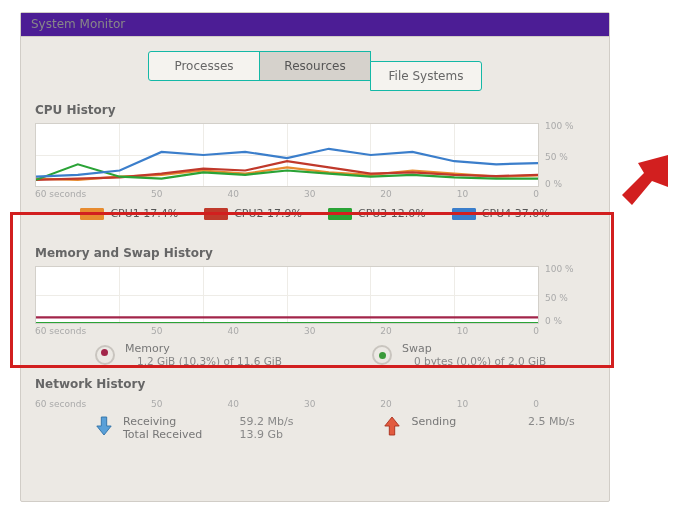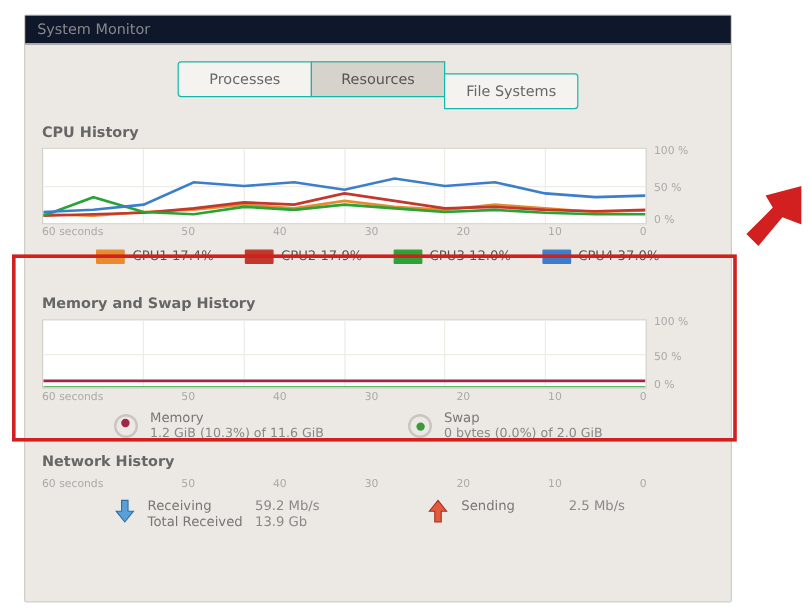--- a/index.html
+++ b/index.html
@@ -19,21 +19,21 @@
     top: 12px;
     width: 588px;
     height: 488px;
     background: #ece9e4;
     border: 1px solid #d1cdc7;
     border-radius: 2px;
   }
   .titlebar {
     height: 24px;
     border-bottom: 1px solid #d1cdc7;
-    background: #0f172a;
+    background: #4c1d95;
     color: #888;
     font-size: 12px;
     padding: 4px 10px;
     box-sizing: border-box;
   }
   .tabbar {
     display: flex;
     justify-content: center;
     padding: 14px 0 10px 0;
   }
@@ -108,21 +108,21 @@
     color: #555;
   }
   .legend-item { display: flex; align-items: center; gap: 6px; }
   .swatch {
     width: 22px; height: 10px;
     border: 1px solid #888;
     border-radius: 1px;
   }
   .mem-legend {
     display: flex;
-    gap: 70px;
+    gap: 90px;
     padding: 6px 0 0 60px;
     font-size: 11px;
     color: #555;
   }
   .mem-legend .item { display: flex; gap: 10px; align-items: center; }
   .mem-icon, .swap-icon {
     width: 20px; height: 20px; border-radius: 50%;
     border: 2px solid #c9c5bf;
     position: relative;
     box-sizing: border-box;
@@ -135,37 +135,37 @@
     top: 2px; left: 4px;
   }
   .swap-icon::after {
     content: "";
     position: absolute;
     width: 7px; height: 7px; border-radius: 50%;
     background: #3a9a3a;
     top: 5px; left: 5px;
   }
   .mem-legend .label { color: #777; }
-  .mem-legend .value { color: #888; font-size: 10.5px; }
+  .mem-legend .value { color: #888; font-size: 10.5px; margin-left: 12px; }
 
   .net-legend {
     display: flex;
     gap: 90px;
     padding: 6px 0 0 60px;
     font-size: 11px;
     color: #555;
   }
   .net-legend .item { display: flex; gap: 10px; align-items: flex-start; }
   .arrow {
     width: 18px; height: 22px; position: relative;
   }
   .arrow svg { width: 100%; height: 100%; }
   .kv { color: #777; }
   .kv .k { display: inline-block; width: 86px; }
-  .kv .v { color: #888; }
+  .kv .v { color: #888; margin-left: 27px; }
 
   
   .callout-box {
     position: absolute;
     border: 3px solid #d21f1f;
     pointer-events: none;
     z-index: 5;
   }
   .callout-arrow {
     position: absolute;

